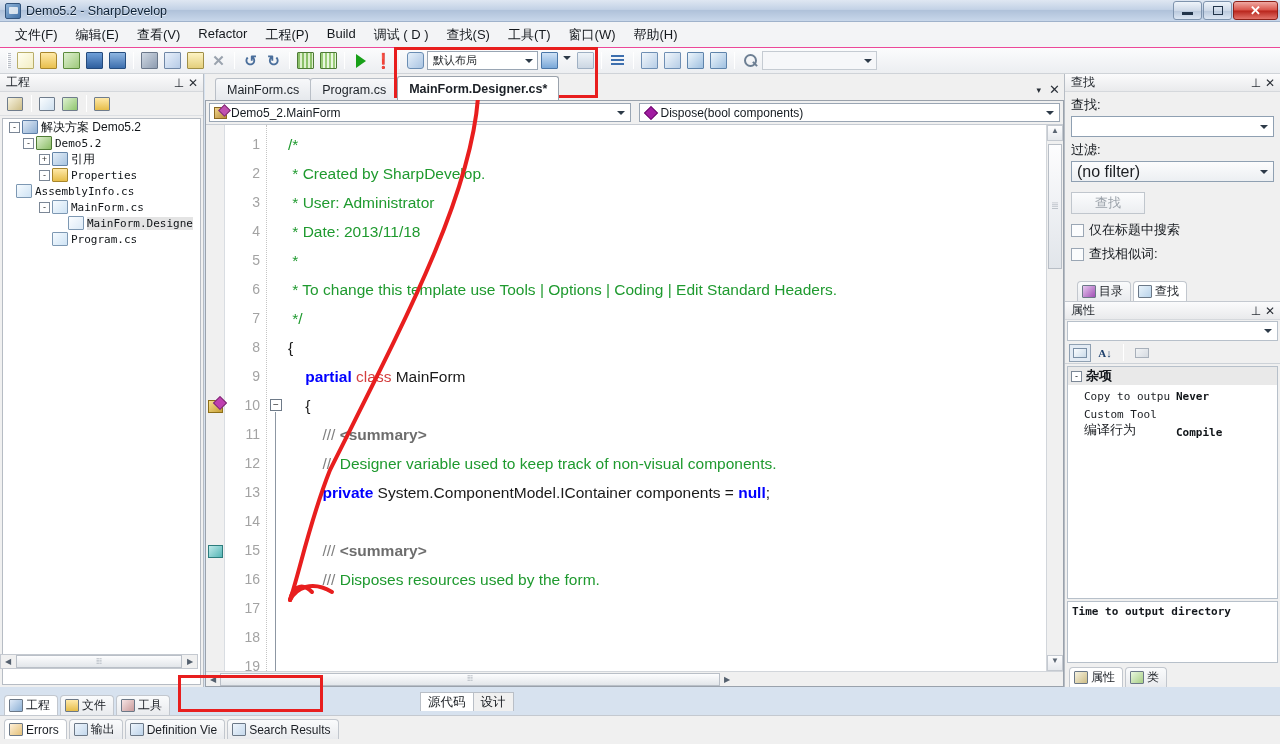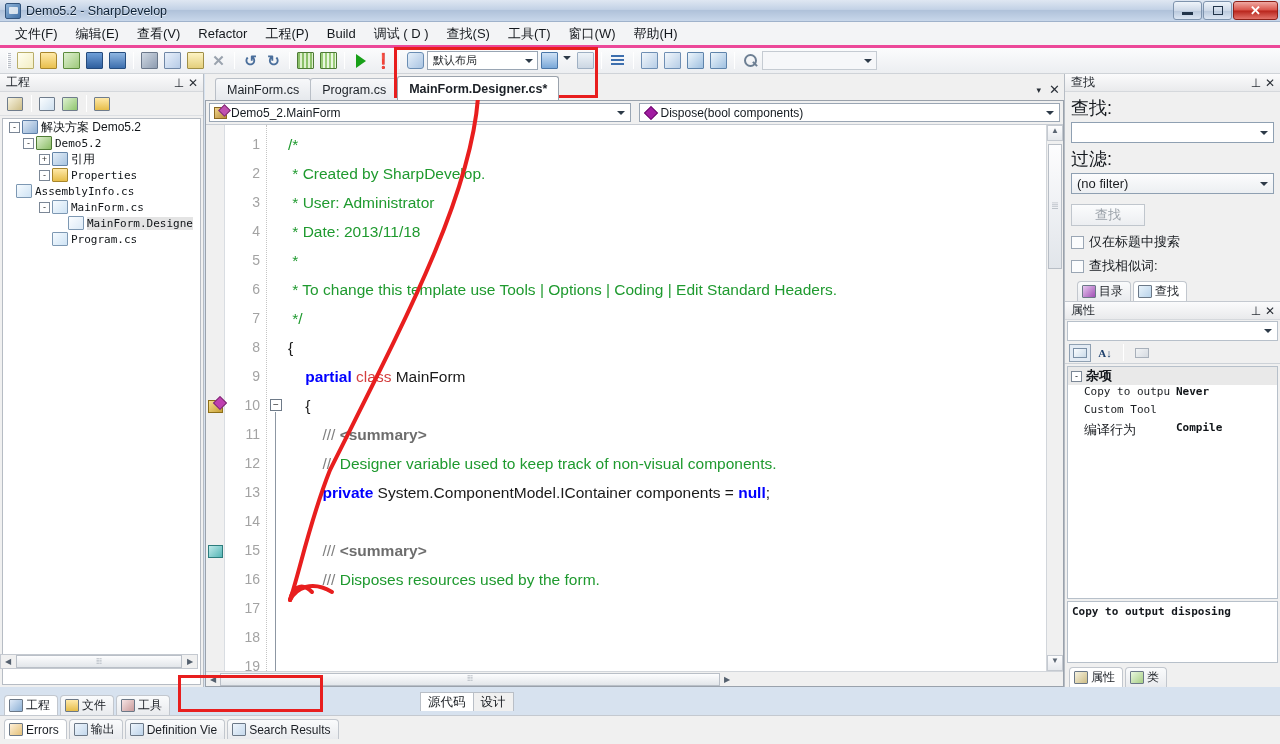--- a/index.html
+++ b/index.html
@@ -47,22 +47,22 @@
     width:45px;
     background:linear-gradient(to bottom,#f0a9a2,#d9544a 48%,#b8241b 52%,#e2736a);
     border-color:#8d2018; color:#fff; font-weight:bold; font-size:13px;
   }
   .wb .min-g { display:block; width:11px; height:3px; background:#22344a; margin-top:6px; }
   .wb .max-g { display:block; width:10px; height:9px; border:1.5px solid #22344a; }
 
   
   #menubar {
     height:26px; background:#f3f4f6;
-    border-bottom:3px solid #ec4899;
-    display:flex; align-items:center; padding-left:6px;
+    border-bottom:1px solid #ec4899;
+    display:flex; padding-left:6px;
   }
   #menubar .mi {
     padding:4px 9px; font-size:13px; color:#14181d; white-space:nowrap;
   }
 
   
   #toolbar {
     height:26px; background:linear-gradient(to bottom,#fbfcfd,#eceef1);
     border-bottom:1px solid #cfd3d8;
     display:flex; align-items:center; padding-left:4px;
@@ -296,24 +296,24 @@
   .vtab { height:19px; padding:0 7px; display:flex; align-items:center; font-size:12.5px;
           border:1px solid #b9bfc7; border-bottom:none; background:#f0f0f0;
           color:#14181d; margin-right:-1px; }
   .vtab.act { background:#ffffff; }
 
   
   #rightpad { position:absolute; right:0; top:0; width:216px; bottom:28px;
               background:#f0f0f0; border-left:1px solid #b6bcc4;
               display:flex; flex-direction:column; }
   #findpad { height:228px; display:flex; flex-direction:column; border-bottom:1px solid #c4c9d0;}
-  .fld-label { font-size:18px; color:#14181d; padding:4px 6px 2px 6px; }
+  .fld-label { font-size:13px; color:#14181d; padding:4px 6px 2px 6px; }
   .fld-combo { margin:0 6px; height:21px; background:#fff; border:1px solid #8fa0b2;
                position:relative; display:flex; align-items:center; padding-left:5px;
-               font-size:13px; color:#1a1d21; }
+               font-size:16px; color:#1a1d21; }
   .fld-combo.gray { background:linear-gradient(to bottom,#fcfcfd,#eceff2); }
   .fld-combo .arrow { position:absolute; right:5px; top:50%; margin-top:-2px;
       border-left:4px solid transparent; border-right:4px solid transparent;
       border-top:4px solid #2d3a48; }
   .fbtn { margin:10px 6px 4px 6px; width:74px; height:22px;
       background:linear-gradient(to bottom,#fbfcfd,#eceef1); border:1px solid #c0c6cd;
       color:#9aa1a9; font-size:13px; display:flex; align-items:center; justify-content:center; }
   .chkrow { display:flex; align-items:center; gap:5px; padding:3px 6px; font-size:13px; color:#14181d; }
   .chkbox { width:13px; height:13px; border:1px solid #9aa6b4; background:#fbfcfd; flex:none; }
   #findtabs { margin-top:auto; display:flex; align-items:flex-start; padding-left:12px; }
@@ -334,21 +334,21 @@
       display:flex; align-items:center; justify-content:center; font-family:"Liberation Serif",serif; }
   .ptb-pg  { position:absolute; inset:3px; background:linear-gradient(135deg,#f2f4f6,#d6dbe1);
       border:1px solid #a8b0ba; }
   #propgrid { flex:1; background:#fff; border:1px solid #b7c0ca; margin:2px;
       font-family:"DejaVu Sans Mono", monospace; font-size:11px; overflow:hidden; }
   .pg-cat { display:flex; align-items:center; gap:4px; background:#e9e9e9; height:18px;
       padding-left:3px; font-family:"Liberation Sans", sans-serif; font-size:13px;
       font-weight:bold; color:#14181d; }
   .pg-cat .exp { width:11px; height:11px; border:1px solid #7b8796; background:#fff;
       font-size:9px; line-height:9px; text-align:center; font-weight:normal; flex:none; }
-  .pg-row { display:flex; height:18px; align-items:flex-start; padding-left:16px; }
+  .pg-row { display:flex; height:18px; align-items:flex-end; padding-left:16px; }
   .pg-row .k { width:92px; color:#1a1d21; white-space:nowrap; overflow:hidden; }
   .pg-row .v { color:#101418; font-weight:bold; }
   .pg-row .k.cn { font-family:"Liberation Sans", sans-serif; font-size:13px; }
   #propdesc { height:62px; border:1px solid #b7c0ca; margin:0 2px 2px 2px; background:#fff;
       font-family:"DejaVu Sans Mono", monospace; font-size:11px; padding:3px 4px;
       color:#14181d; line-height:14px; }
   #propdesc .t { font-weight:bold; }
   #proptabs { display:flex; align-items:flex-end; padding-left:4px; height:22px; }
 
   
@@ -755,21 +755,21 @@
         <div class="pg-row">
           <span class="k">Custom Tool</span>
           <span class="v"></span>
         </div>
         <div class="pg-row">
           <span class="k cn">编译行为</span>
           <span class="v">Compile</span>
         </div>
       </div>
       <div id="propdesc">
-        <div class="t">Copy to output disposing</div>
+        <div class="t">Time to output directory</div>
       </div>
       <div id="proptabs">
         <div class="btab act">
           <span class="bi bi-props"></span>
           <span>属性</span>
         </div>
         <div class="btab">
           <span class="bi bi-class"></span>
           <span>类</span>
         </div>

